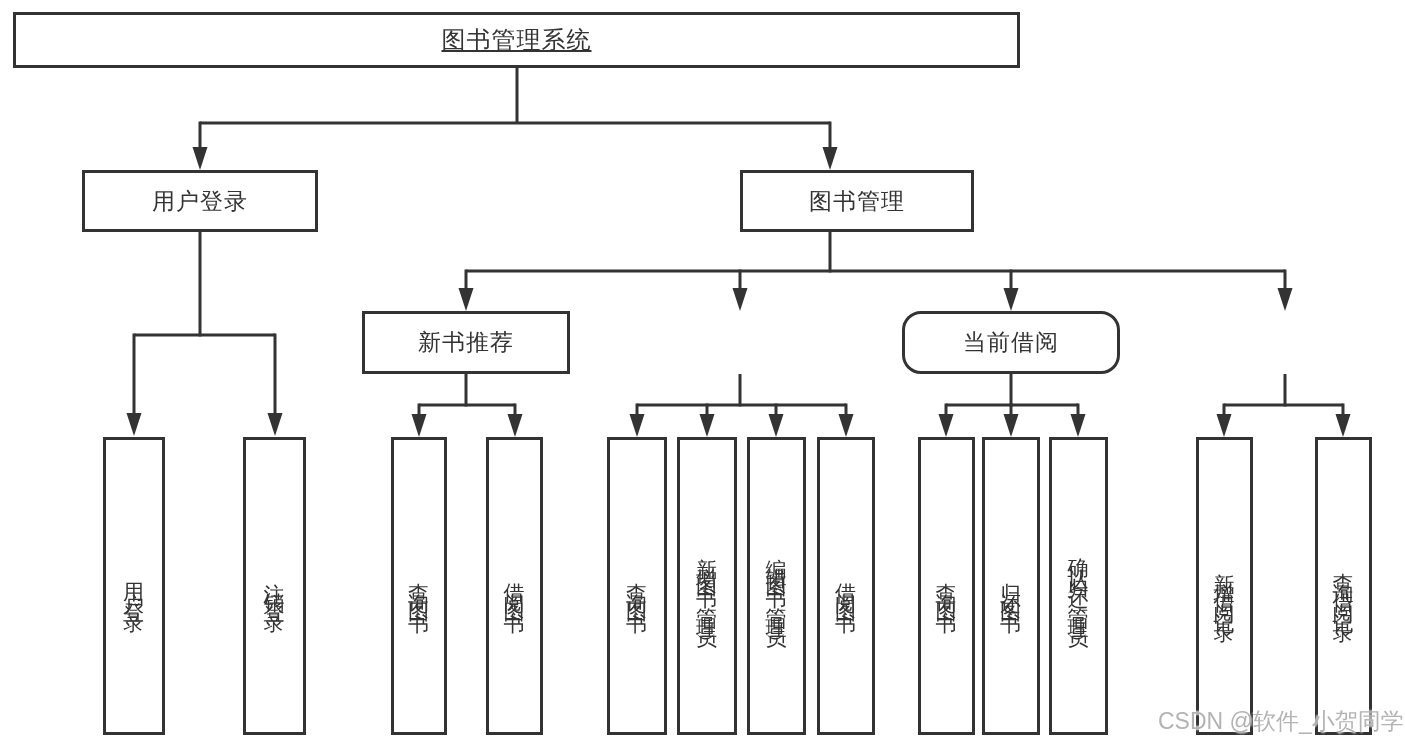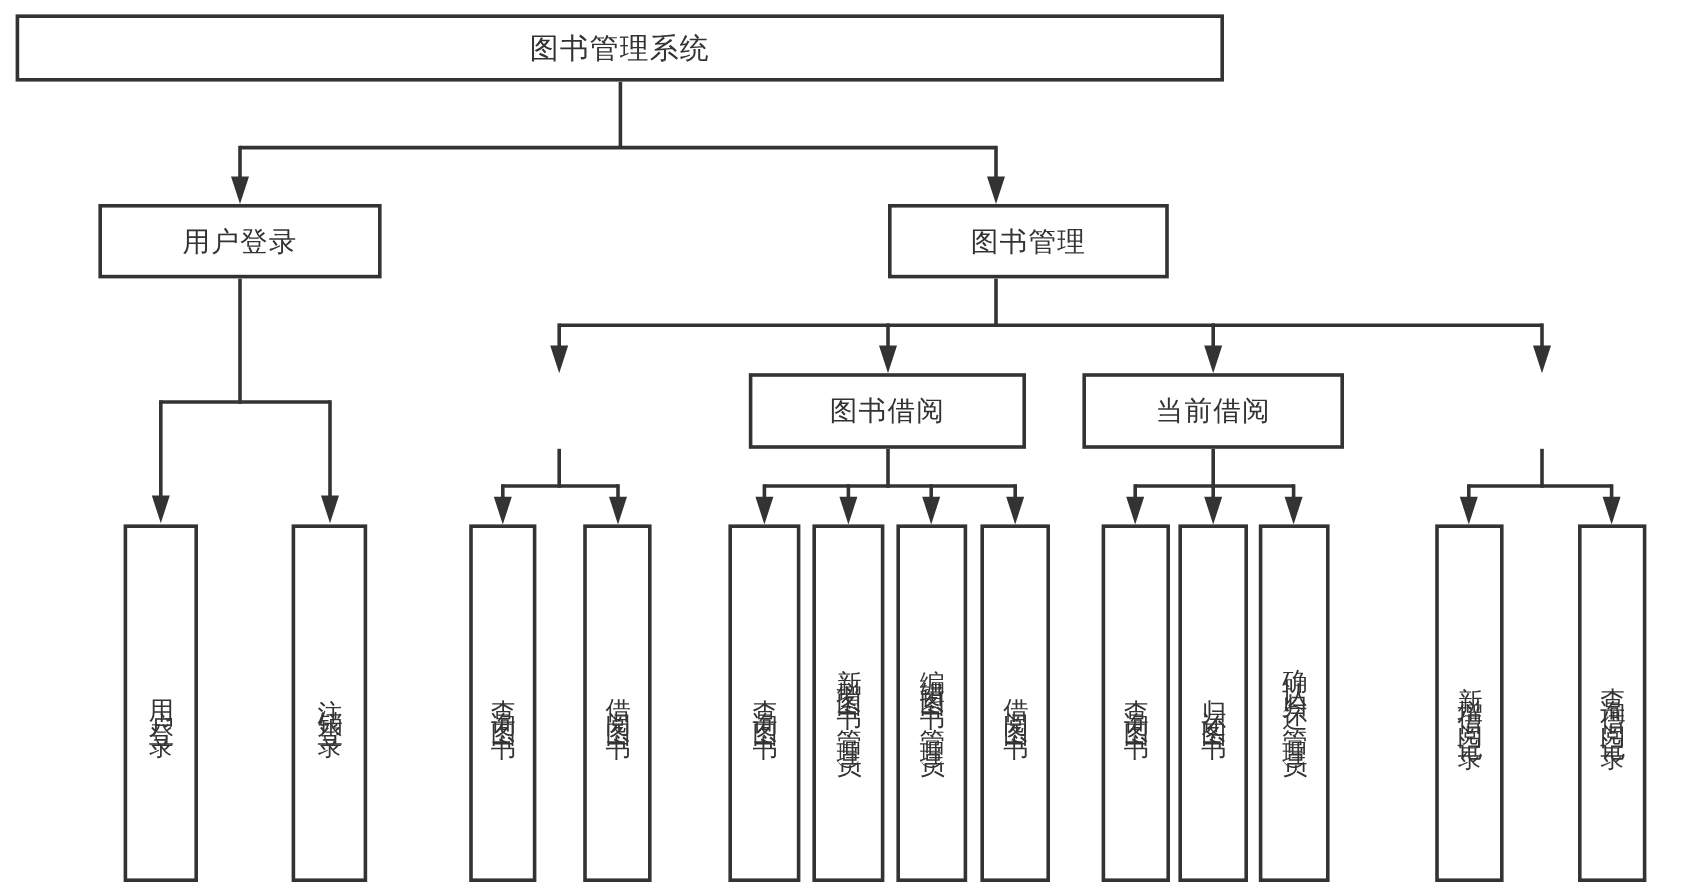--- a/index.html
+++ b/index.html
@@ -130,35 +130,35 @@
 
       <polygon points="938.5,414 953.5,414 946,437"></polygon>
       <polygon points="1003.5,414 1018.5,414 1011,437"></polygon>
       <polygon points="1070.5,414 1085.5,414 1078,437"></polygon>
 
       <polygon points="1216.5,414 1231.5,414 1224,437"></polygon>
       <polygon points="1335.5,414 1350.5,414 1343,437"></polygon>
     </g>
   </svg>
 
-  <div class="box hbox root-box" style="left:13px; top:12px; width:1007px; height:56px;">
+  <div class="box hbox root-box" style="left:13px; top:12px; width:1007px; height:56px;text-decoration:underline;">
     <span>图书管理系统</span>
   </div>
 
   <div class="box hbox" style="left:82px; top:170px; width:236px; height:62px;">
     <span>用户登录</span>
   </div>
   <div class="box hbox" style="left:714px; top:170px; width:234px; height:62px;margin-left:26px;">
     <span>图书管理</span>
   </div>
 
-  <div class="box hbox" style="left:624px; top:311px; width:231px; height:63px;">
-    <span>图书借阅</span>
-  </div>
-  <div class="box hbox" style="left:902px; top:311px; width:218px; height:63px;">
+  <div class="box hbox" style="left:362px; top:311px; width:208px; height:63px;">
+    <span>新书推荐</span>
+  </div>
+  <div class="box hbox" style="left:902px; top:311px; width:218px; height:63px;border-radius:19px;">
     <span>当前借阅</span>
   </div>
 
   <div class="box leaf" style="left:103px; top:437px; width:62px; height:298px;">
     <span>用户登录</span>
   </div>
   <div class="box leaf" style="left:243px; top:437px; width:63px; height:298px;">
     <span>注销登录</span>
   </div>
 
@@ -192,14 +192,15 @@
     <span>确认归还（管理员）</span>
   </div>
 
   <div class="box leaf" style="left:1196px; top:437px; width:57px; height:298px;">
     <span>新增借阅记录</span>
   </div>
   <div class="box leaf" style="left:1315px; top:437px; width:57px; height:298px;">
     <span>查询借阅记录</span>
   </div>
 
+  <div class="watermark">CSDN @软件_小贺同学</div>
 
 </div>
 
 </body></html>

